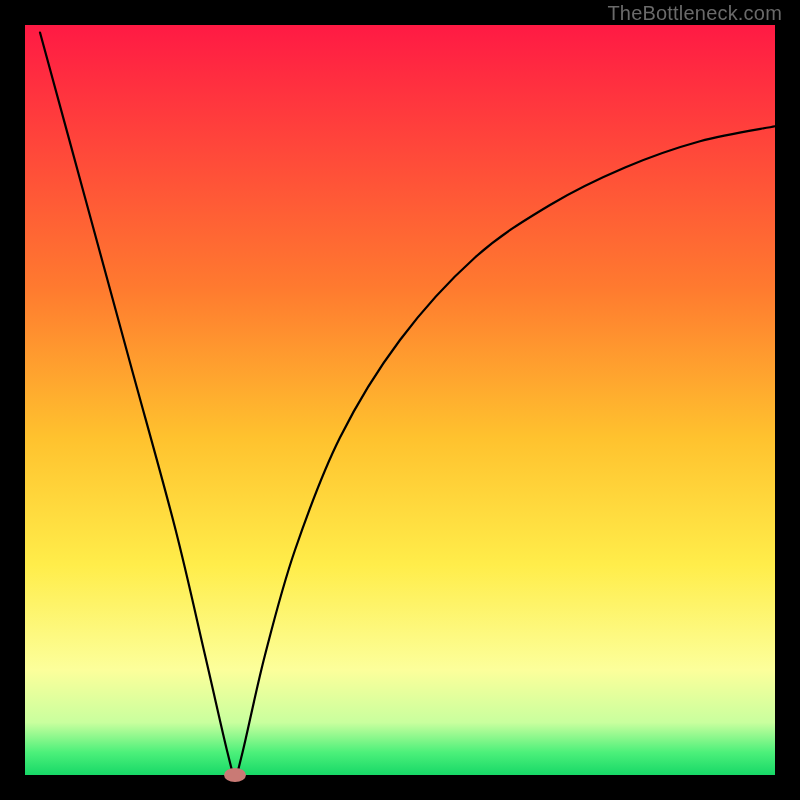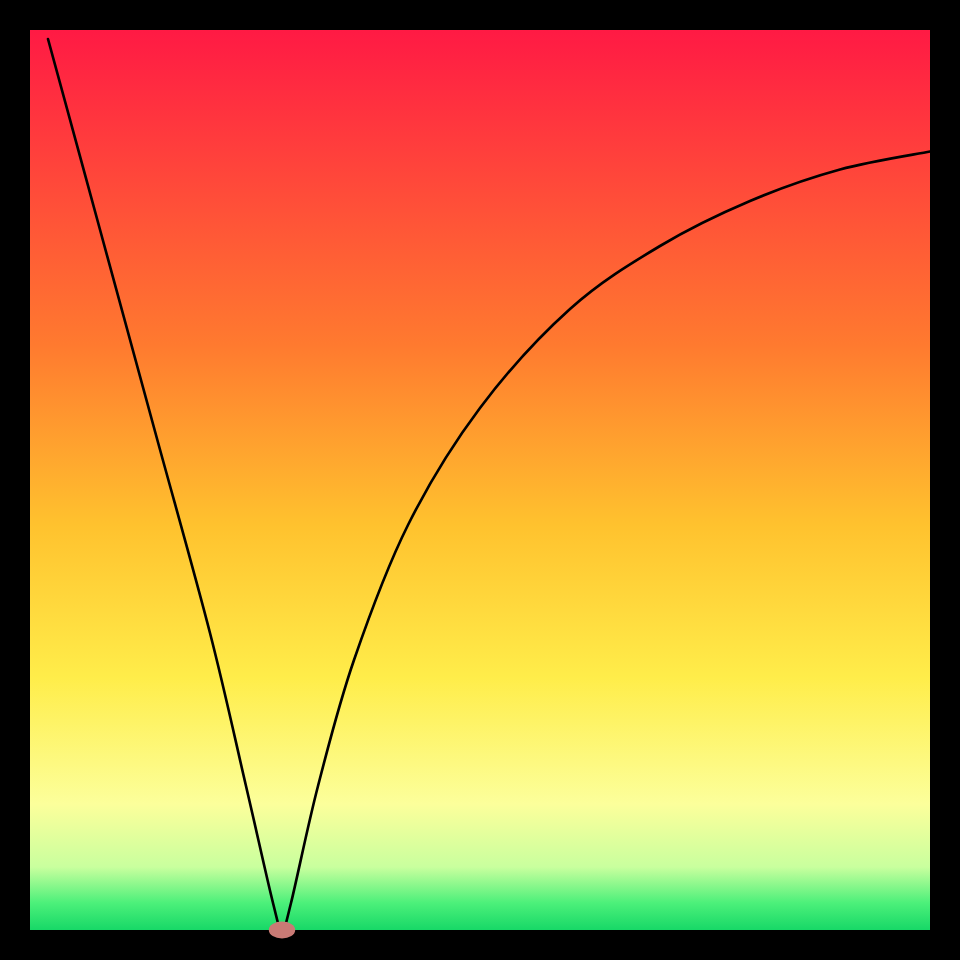--- a/index.html
+++ b/index.html
@@ -28,20 +28,21 @@
     user-select: none;
   }
   svg {
     display: block;
   }
 </style>
 </head>
 <body>
 
 <div class="container">
+  <div class="watermark">TheBottleneck.com</div>
   <svg id="svg" width="800" height="800" viewBox="0 0 800 800">
       <defs>
         <linearGradient id="bg-grad" x1="0" y1="0" x2="0" y2="1">
           <stop offset="0%" stop-color="#ff1a44"></stop>
           <stop offset="35%" stop-color="#ff7a2f"></stop>
           <stop offset="55%" stop-color="#ffc22e"></stop>
           <stop offset="72%" stop-color="#ffed4a"></stop>
           <stop offset="86%" stop-color="#fcff9b"></stop>
           <stop offset="93%" stop-color="#c9ff9e"></stop>
           <stop offset="97%" stop-color="#4cf07a"></stop>

